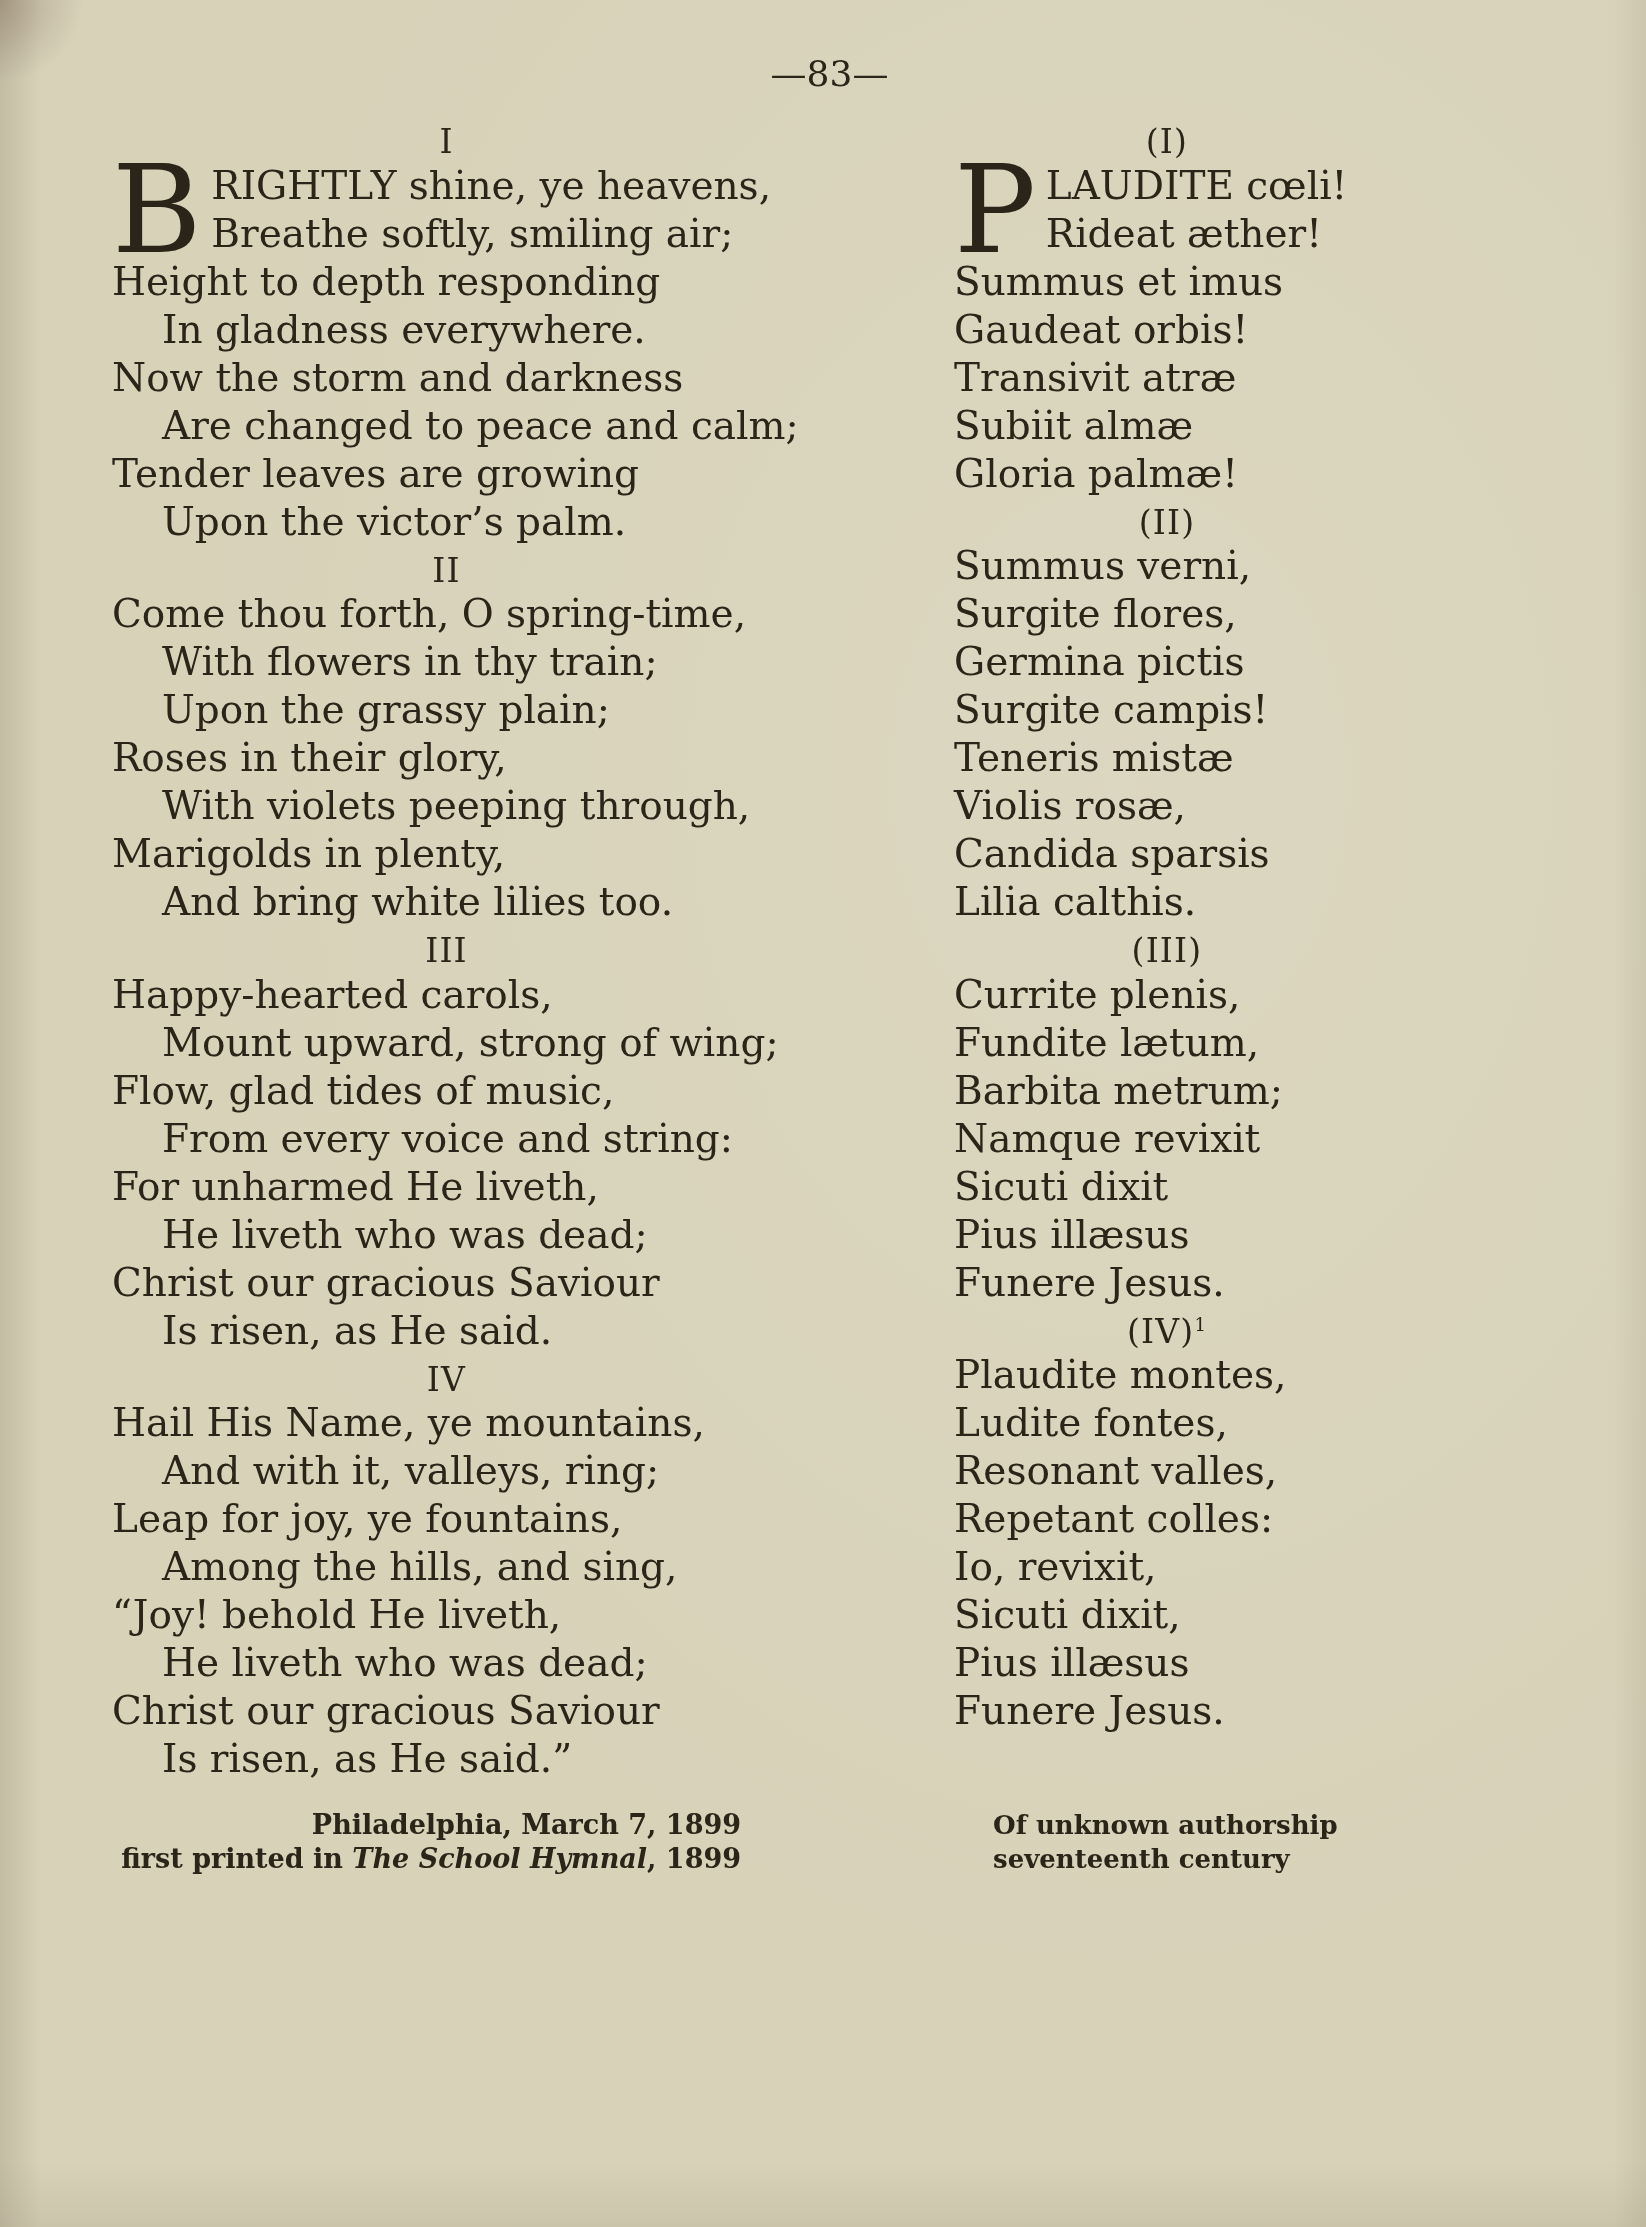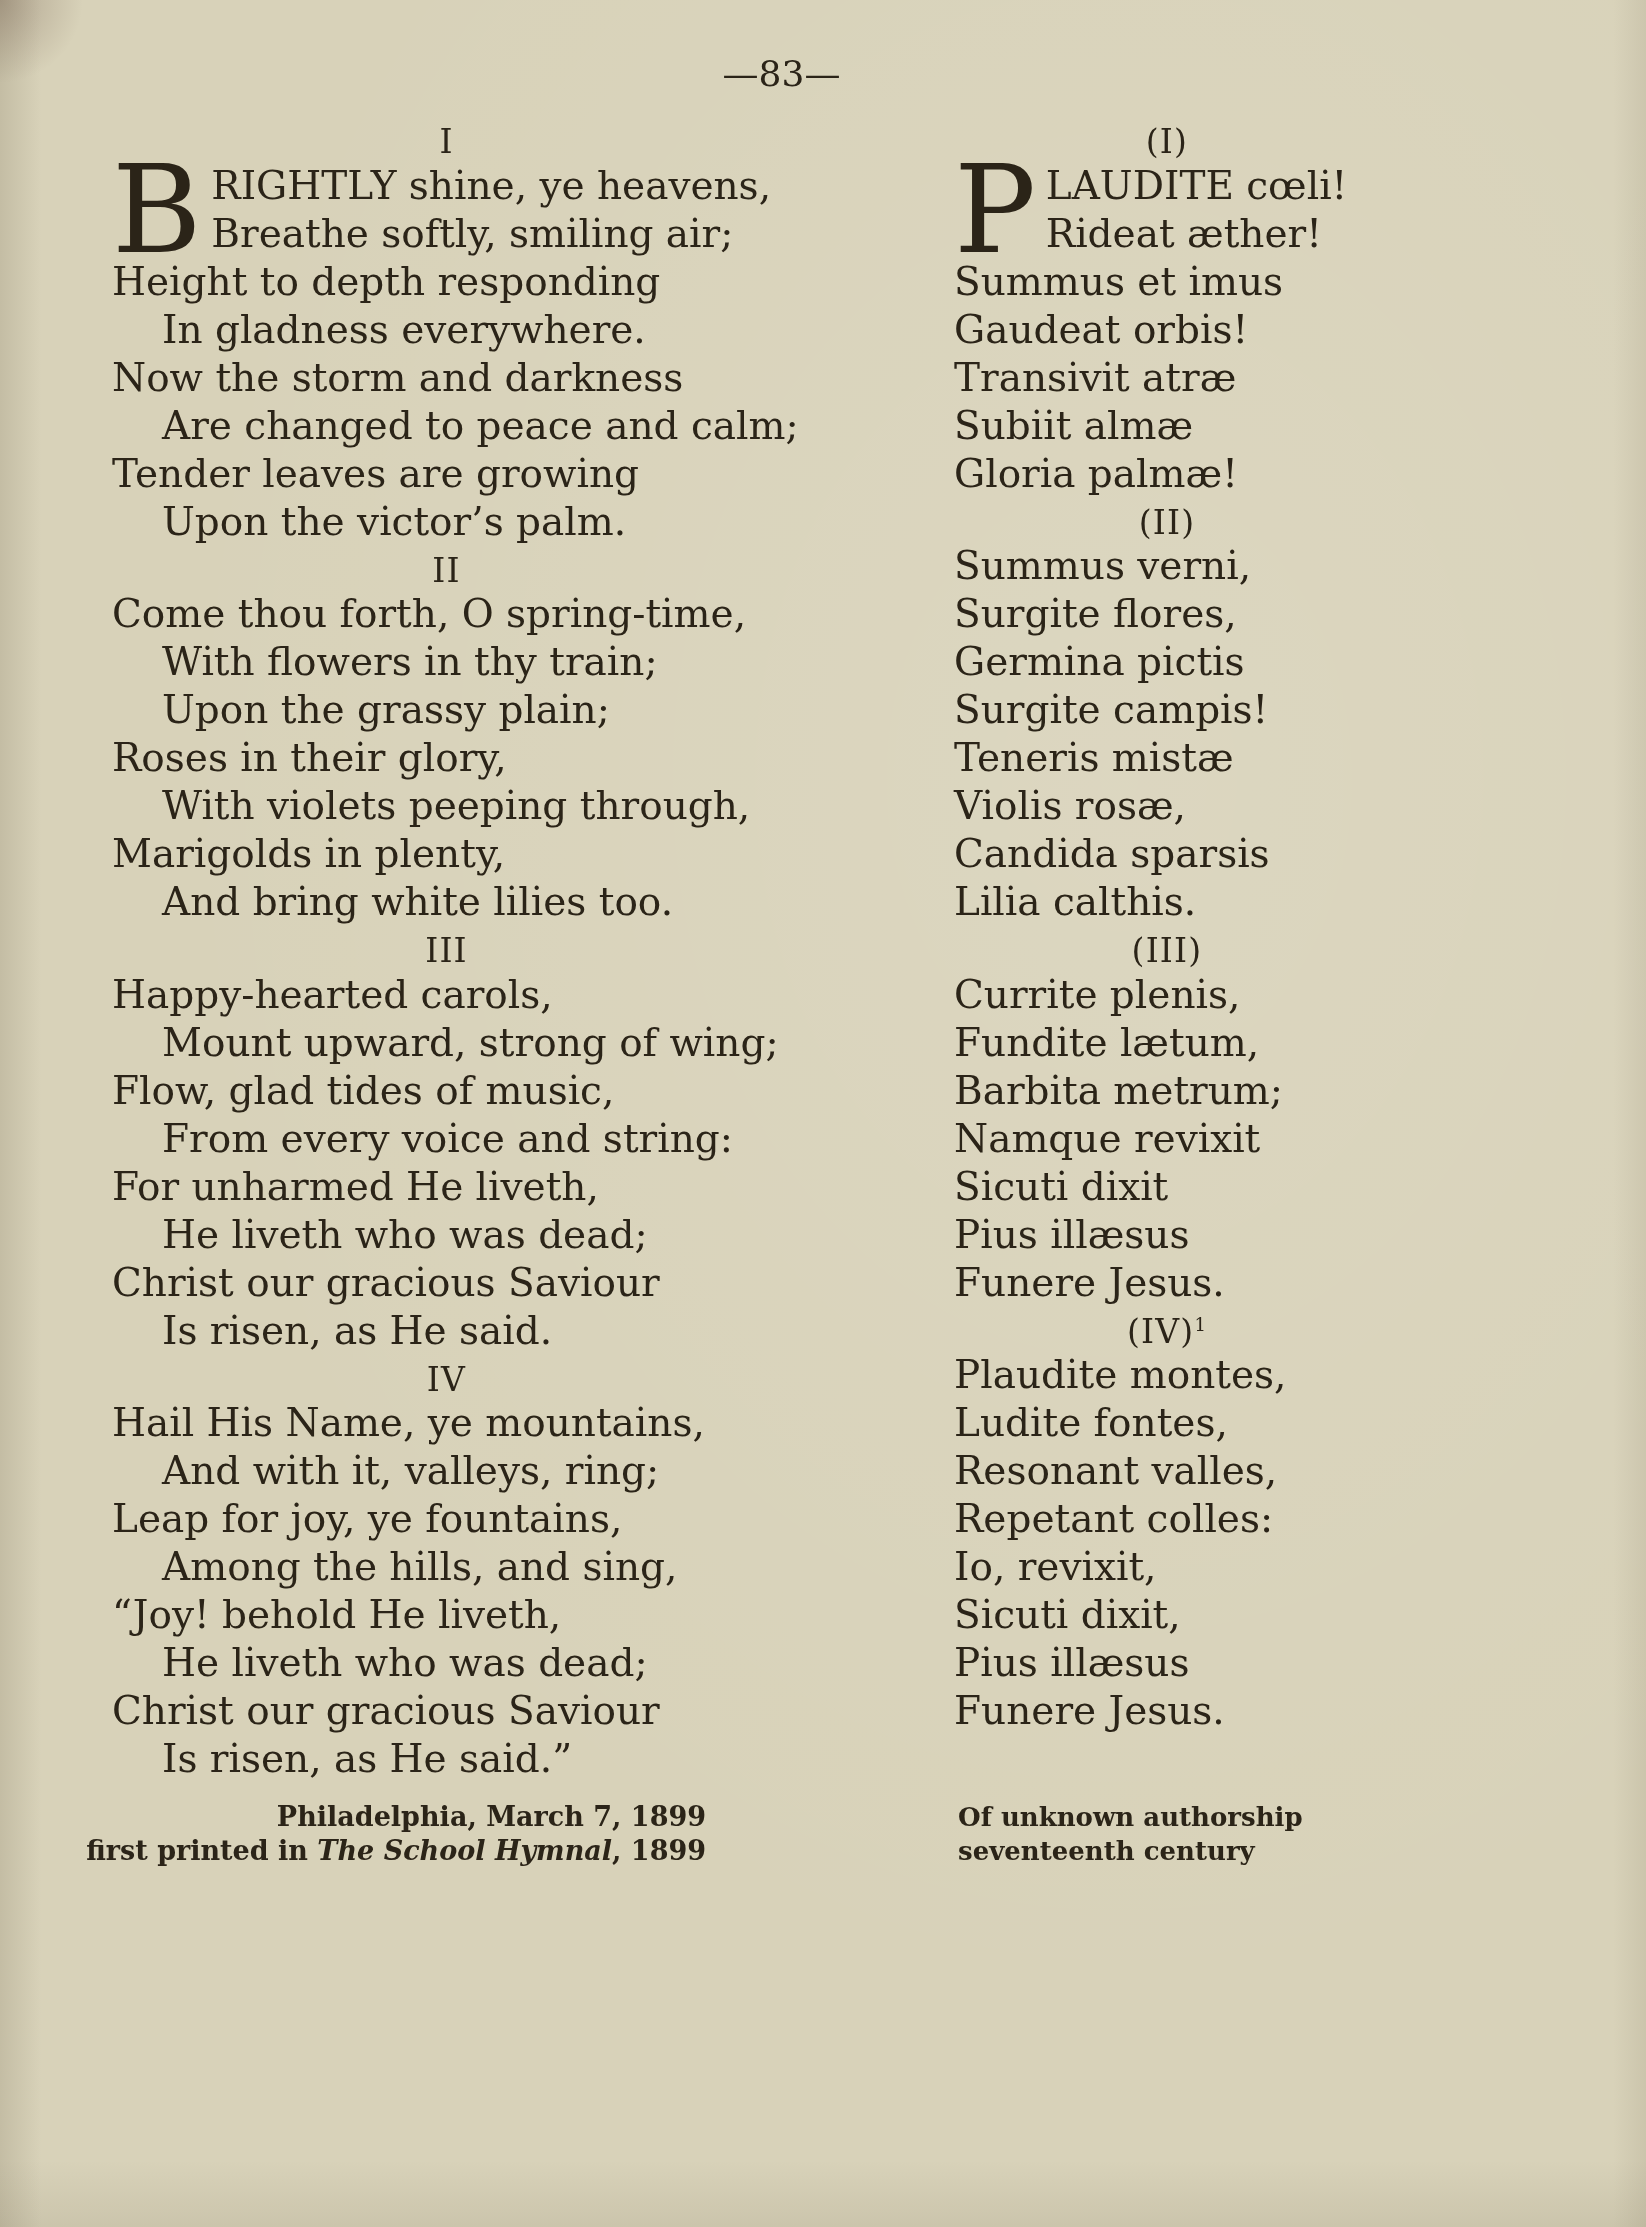--- a/index.html
+++ b/index.html
@@ -17,20 +17,21 @@
     color: #2b2418;
     font-family: "DejaVu Serif", "Liberation Serif", serif;
     overflow: hidden;
   }
   .page-number {
     padding-top: 56px;
     width: 1563px;
     text-align: center;
     font-size: 36px;
     line-height: 1;
+    margin-left: 48px;
   }
   .hymn-title {
     width: 1563px;
     text-align: center;
     font-size: 58px;
     line-height: 1.15;
     font-weight: bold;
     margin-top: 12px;
     letter-spacing: 1.2px;
   }
@@ -61,22 +62,22 @@
   }
   .line.indent { padding-left: 50px; }
   .drop-cap {
     float: left;
     font-size: 122px;
     line-height: 96px;
     margin-right: 9.7px;
   }
   .attributions {
     display: flex;
-    padding-left: 73px;
-    margin-top: 9px;
+    padding-left: 108px;
+    margin-top: 17px;
   }
   .attribution { font-weight: bold; font-size: 27px; line-height: 34px; }
   .attribution-left {
     width: 669px;
     margin-right: 173px;
     text-align: right;
     padding-right: 36px;
     box-sizing: border-box;
   }
   .attribution-right {

